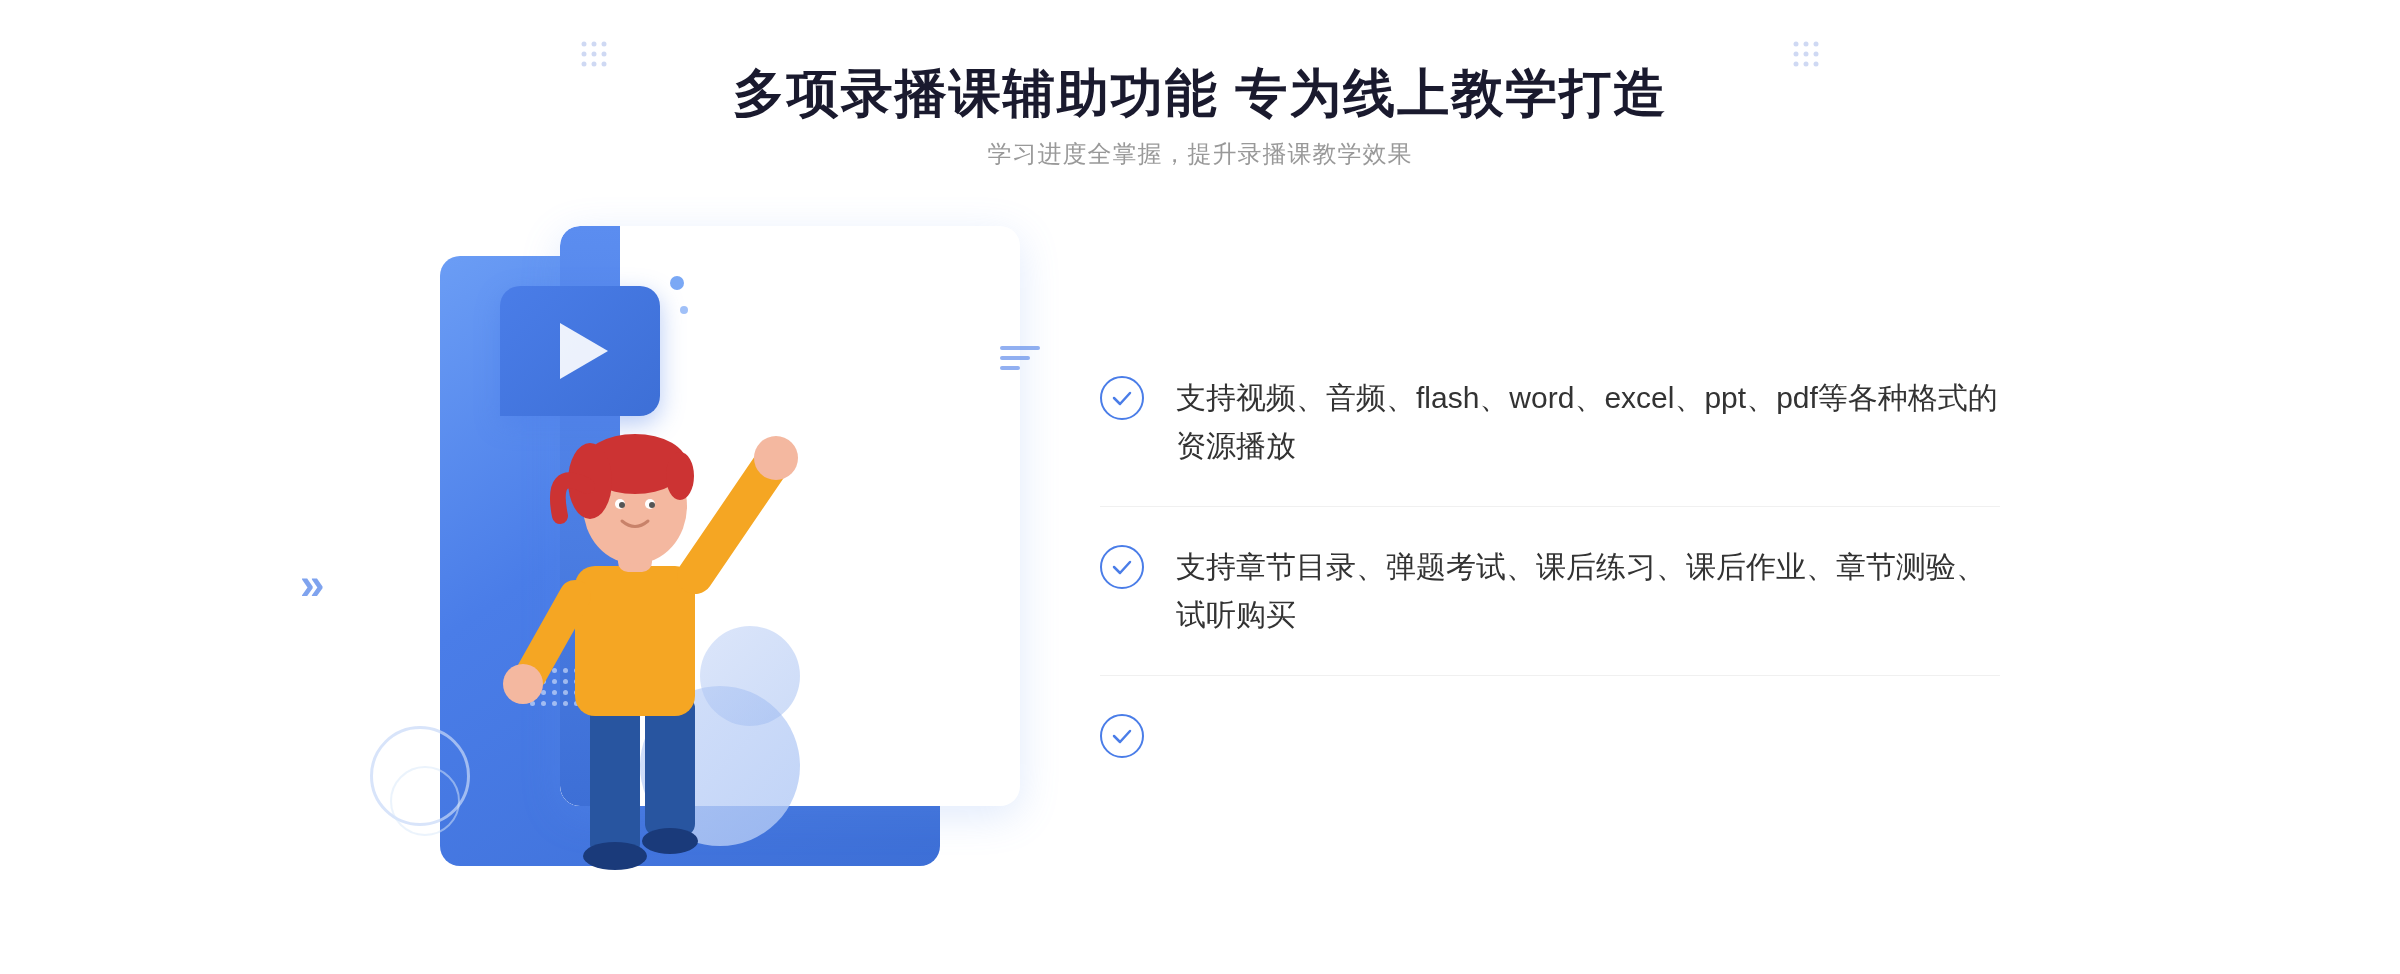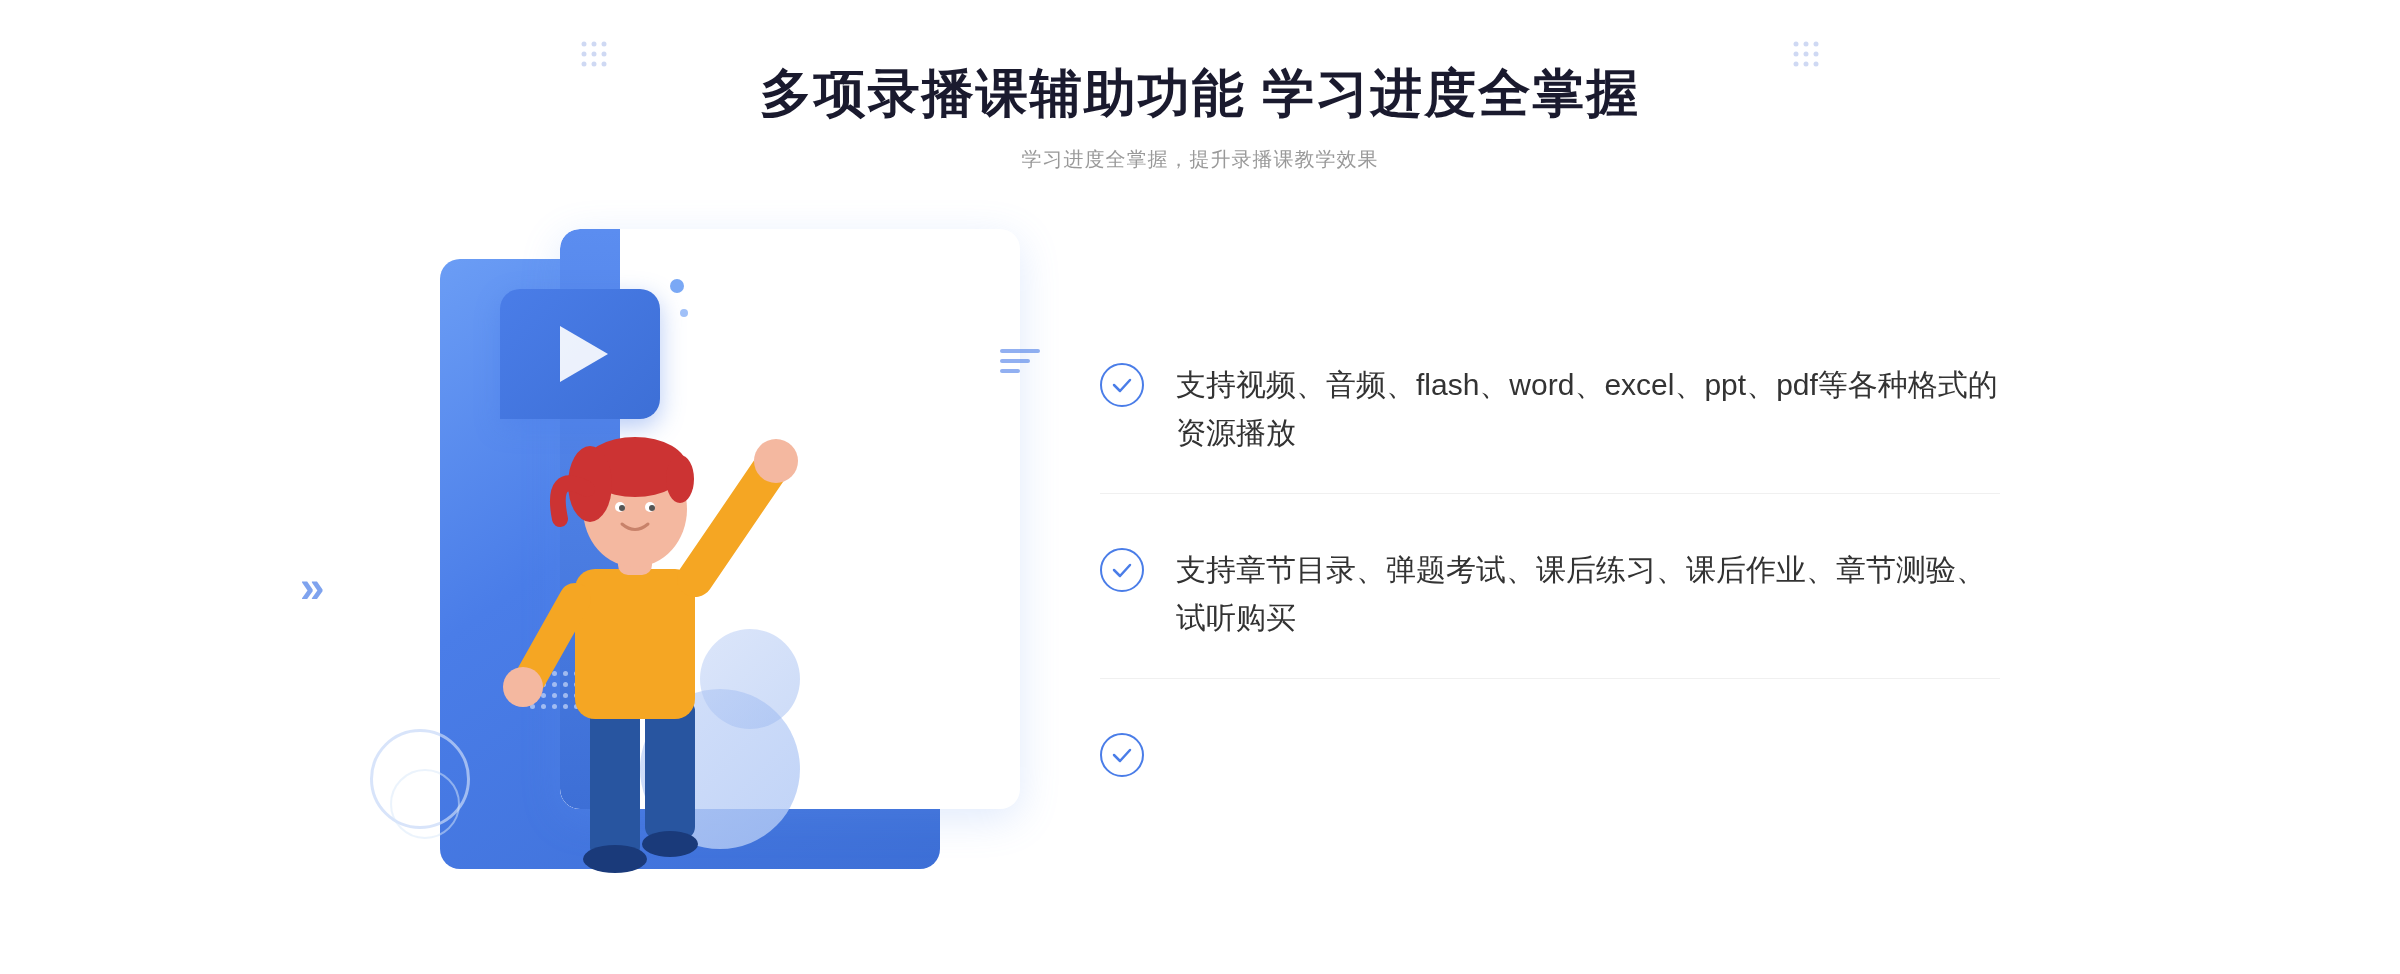--- a/index.html
+++ b/index.html
@@ -58,23 +58,23 @@
 
     .main-title {
       font-size: 52px;
       font-weight: 700;
       color: #1a1a2e;
       letter-spacing: 2px;
       line-height: 1.3;
     }
 
     .subtitle {
-      font-size: 20px;
+      font-size: 24px;
       color: #999;
-      margin-top: 18px;
+      margin-top: 10px;
       font-weight: 400;
       letter-spacing: 1px;
     }
 
     .content-wrapper {
       display: flex;
       flex-direction: row;
       align-items: center;
       width: 1600px;
       margin-top: 40px;
@@ -241,21 +241,21 @@
       background: #4a7de8;
       border-radius: 2px;
     }
 
     
     .features-area {
       flex: 1;
       padding-left: 80px;
       display: flex;
       flex-direction: column;
-      gap: 16px;
+      gap: 0;
     }
 
     .feature-item {
       display: flex;
       align-items: flex-start;
       padding: 36px 0;
       border-bottom: 1px solid #f0f0f0;
     }
 
     .feature-item:last-child {
@@ -337,21 +337,21 @@
       <circle cx="4" cy="14" r="2.5"></circle>
         <circle cx="14" cy="14" r="2.5"></circle>
         <circle cx="24" cy="14" r="2.5"></circle>
       <circle cx="4" cy="24" r="2.5"></circle>
         <circle cx="14" cy="24" r="2.5"></circle>
         <circle cx="24" cy="24" r="2.5"></circle>
     </svg>
   </div>
 
   <div class="header-section">
-    <h1 class="main-title">多项录播课辅助功能 学习进度全掌握</h1>
+    <h1 class="main-title">多项录播课辅助功能 专为线上教学打造</h1>
     <p class="subtitle">学习进度全掌握，提升录播课教学效果</p>
   </div>
 
   <div class="content-wrapper">
 
     <div class="illustration-area">
 
       <div class="illus-bg-card"></div>
 
       <div class="illus-white-card">

